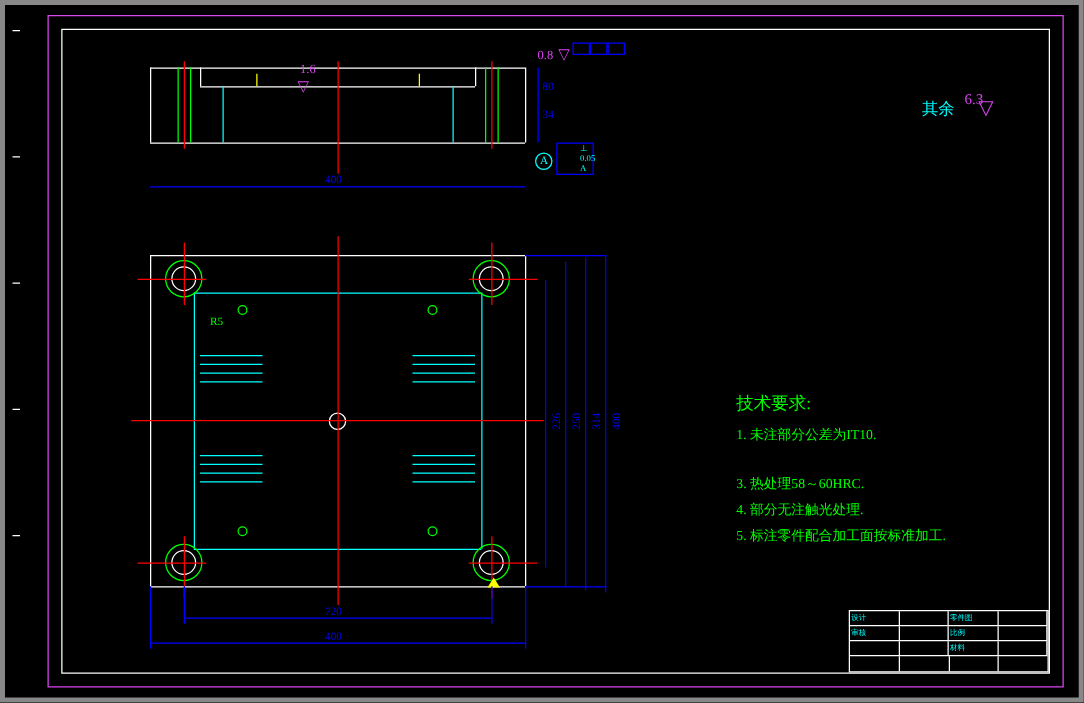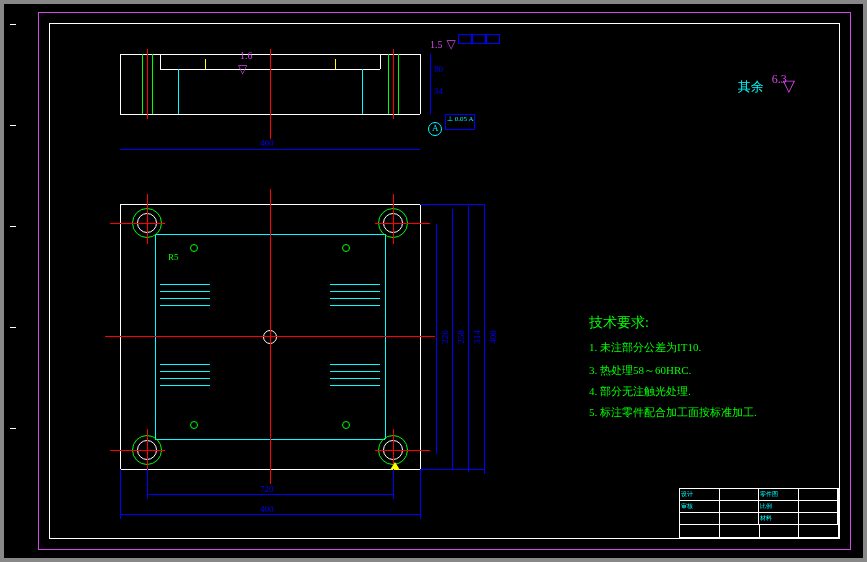--- a/index.html
+++ b/index.html
@@ -59,34 +59,34 @@
         <div class="abs yellow-line" style="left:215px; top:5px; width:1px; height:10px;"></div>
 
         <div class="abs blue-line" style="left:0; top:95px; width:300px; height:1px;"></div>
         <div class="abs txt-blue" style="left:140px; top:84px;">400</div>
 
         <div class="abs txt-magenta" style="left:120px; top:-4px;">1.6</div>
         <div class="abs" style="left:118px; top:8px; color:#d946ef; font-size:12px;">▽</div>
       </div>
 
       <div class="abs" style="left:380px; top:10px;">
-        <span class="txt-magenta">1.5</span>
+        <span class="txt-magenta">0.8</span>
         <span style="color:#d946ef; font-size:12px;">▽</span>
         <div class="abs" style="left:28px; top:0; width:14px; height:10px; border:1px solid #00f;"></div>
         <div class="abs" style="left:42px; top:0; width:14px; height:10px; border:1px solid #00f;"></div>
         <div class="abs" style="left:56px; top:0; width:14px; height:10px; border:1px solid #00f;"></div>
       </div>
 
       <div class="abs blue-line" style="left:380px; top:30px; width:1px; height:60px;"></div>
       <div class="abs txt-blue" style="left:384px; top:40px;text-align:center;">80</div>
       <div class="abs txt-blue" style="left:384px; top:62px;text-align:center;">34</div>
 
       <div class="abs circle-cyan" style="left:378px; top:98px; width:14px; height:14px;"></div>
       <div class="abs txt-cyan" style="left:382px; top:99px; font-size:9px;">A</div>
-      <div class="abs" style="left:395px; top:90px; width:30px; height:16px; border:1px solid #00f; font-size:7px; color:#0ff; padding-left:1px;">⊥ 0.05 A</div>
+      <div class="abs" style="left:395px; top:90px; width:30px; height:26px; border:1px solid #00f; font-size:7px; color:#0ff; padding-left:18px;">⊥ 0.05 A</div>
 
       <div class="abs" style="right:40px; top:52px;">
         <span class="txt-cyan" style="font-size:13px;">其余</span>
         <span class="txt-magenta" style="font-size:12px; position:relative; top:-8px; left:4px;">6.3</span>
         <span style="color:#d946ef; font-size:16px; position:relative; left:-4px;">▽</span>
       </div>
 
       <div class="abs" style="left:70px; top:180px; width:300px; height:300px;">
 
         <div class="abs white-line" style="left:0; top:0; width:300px; height:1px;"></div>
@@ -172,21 +172,21 @@
       <div class="abs blue-line" style="left:70px; top:490px; width:300px; height:1px;"></div>
       <div class="abs blue-line" style="left:97px; top:445px; width:1px; height:30px;"></div>
       <div class="abs blue-line" style="left:343px; top:445px; width:1px; height:30px;"></div>
       <div class="abs blue-line" style="left:70px; top:445px; width:1px; height:50px;"></div>
       <div class="abs blue-line" style="left:370px; top:445px; width:1px; height:50px;"></div>
       <div class="abs txt-blue" style="left:210px; top:460px;">720</div>
       <div class="abs txt-blue" style="left:210px; top:480px;">400</div>
 
       <div class="abs" style="right:40px; top:290px; width:210px;">
         <div class="txt-green" style="font-size:14px; margin-bottom:8px;">技术要求:</div>
-        <div class="txt-green" style="margin-bottom:8px;">1. 未注部分公差为IT10.</div>
+        <div class="txt-green" style="margin-bottom:24px;">1. 未注部分公差为IT10.</div>
         <div class="txt-green" style="margin-bottom:6px;">3. 热处理58～60HRC.</div>
         <div class="txt-green" style="margin-bottom:6px;">4. 部分无注触光处理.</div>
         <div class="txt-green">5. 标注零件配合加工面按标准加工.</div>
       </div>
 
       <div class="titleblock">
         <div class="tb-row">
           <div class="tb-cell">设计</div>
           <div class="tb-cell"></div>
           <div class="tb-cell">零件图</div>

